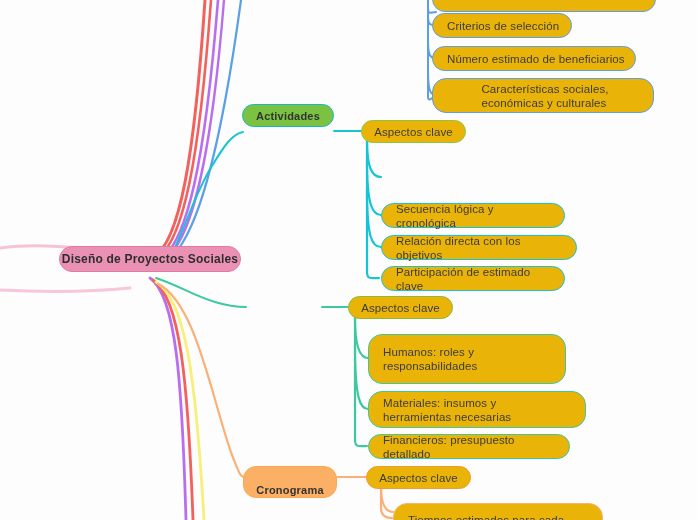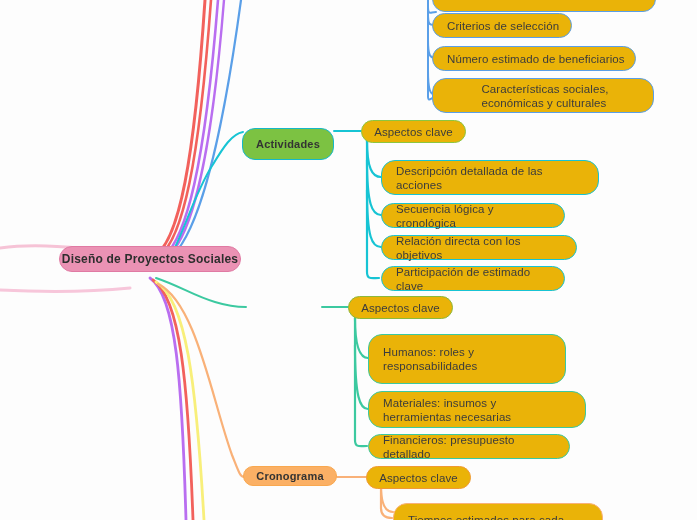--- a/index.html
+++ b/index.html
@@ -123,29 +123,25 @@
     <span>Criterios de selección</span>
   </div>
   <div class="node leaf" style="left:432px; top:46px; width:204px; height:25px; border-color:#5a9fe8;text-align:center;">
     <span>Número estimado de beneficiarios</span>
   </div>
   <div class="node leaf" style="left:432px; top:78px; width:222px; height:35px; border-color:#5a9fe8;justify-content:center;">
     <span>Características sociales,
 económicas y culturales</span>
   </div>
 
-  <div class="node branch" style="left:242px; top:128px; width:92px; height:32px; background:#7cc242; border-color:#15b8c8;">
+  <div class="node branch" style="left:242px; top:104px; width:92px; height:23px; background:#7cc242; border-color:#15b8c8;">
     <span>Actividades</span>
   </div>
   <div class="node hub" style="left:361px; top:120px; width:105px; height:23px; border-color:#8cc63f;">
     <span>Aspectos clave</span>
-  </div>
-  <div class="node leaf" style="left:381px; top:160px; width:218px; height:35px; border-color:#17c4d4;">
-    <span>Descripción detallada de las
-acciones</span>
   </div>
   <div class="node leaf" style="left:381px; top:203px; width:184px; height:25px; border-color:#17c4d4;">
     <span>Secuencia lógica y cronológica</span>
   </div>
   <div class="node leaf" style="left:381px; top:235px; width:196px; height:25px; border-color:#17c4d4;">
     <span>Relación directa con los objetivos</span>
   </div>
   <div class="node leaf" style="left:381px; top:266px; width:184px; height:25px; border-color:#17c4d4;">
     <span>Participación de estimado clave</span>
   </div>
@@ -158,21 +154,21 @@
 responsabilidades</span>
   </div>
   <div class="node leaf" style="left:368px; top:391px; width:218px; height:37px; border-color:#3cc9a0;">
     <span>Materiales: insumos y
 herramientas necesarias</span>
   </div>
   <div class="node leaf" style="left:368px; top:434px; width:202px; height:25px; border-color:#3cc9a0;">
     <span>Financieros: presupuesto detallado</span>
   </div>
 
-  <div class="node branch" style="left:243px; top:466px; width:94px; height:20px; background:#fbb065; border-color:#f9a84f;">
+  <div class="node branch" style="left:243px; top:466px; width:94px; height:32px; background:#fbb065; border-color:#f9a84f;align-items:flex-end;">
     <span>Cronograma</span>
   </div>
   <div class="node hub" style="left:366px; top:466px; width:105px; height:23px; border-color:#f09a33;">
     <span>Aspectos clave</span>
   </div>
   <div class="node leaf" style="left:393px; top:503px; width:210px; height:34px; border-color:#f9b178;">
     <span>Tiempos estimados para cada</span>
   </div>
 
 </div>

